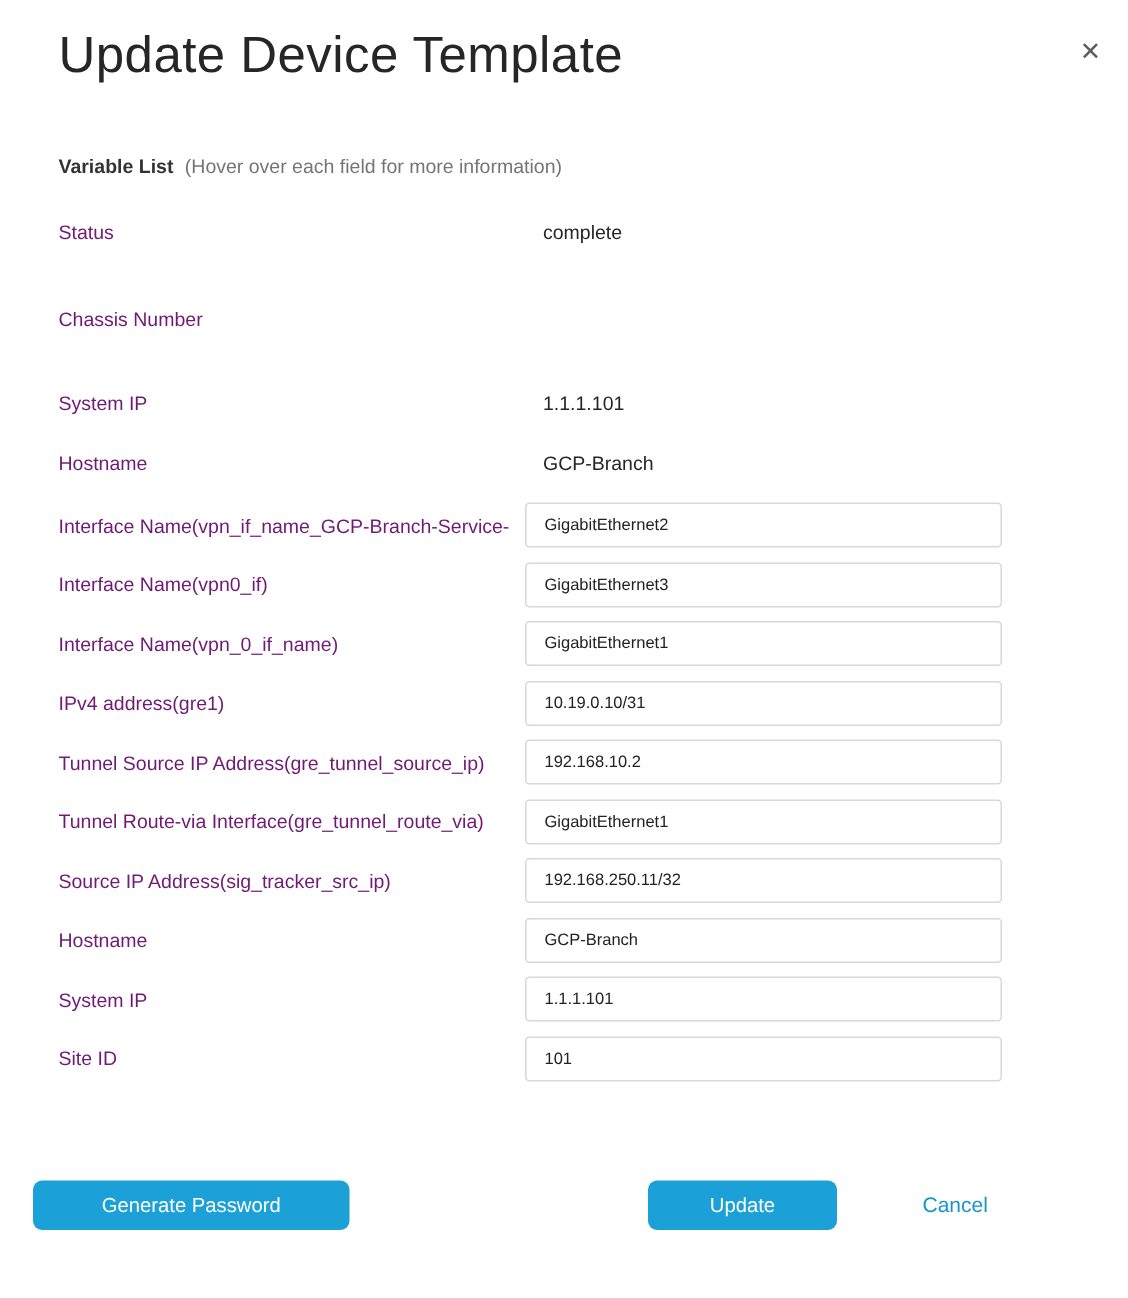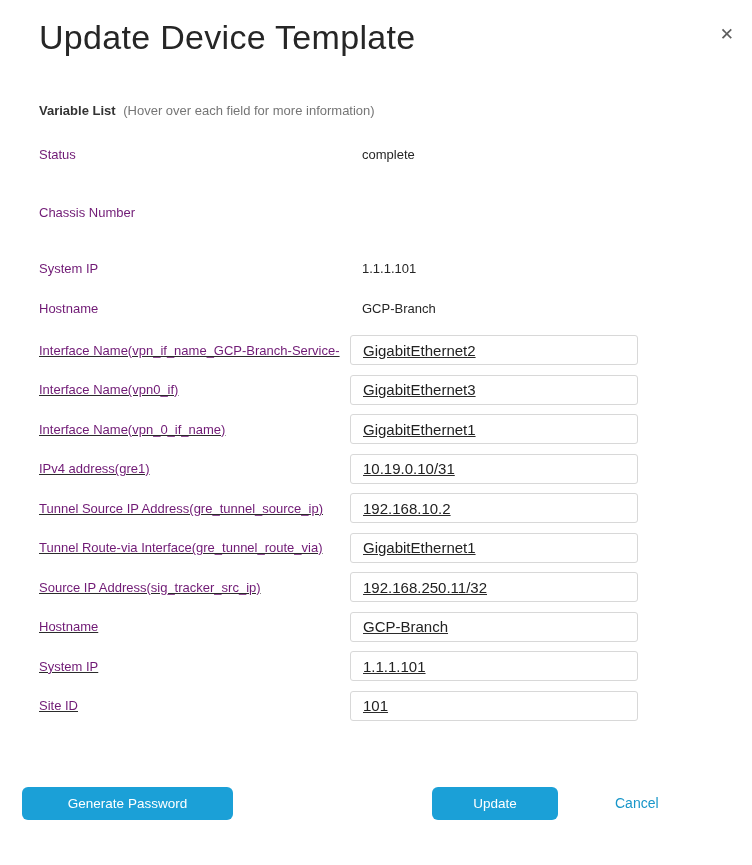--- a/index.html
+++ b/index.html
@@ -54,48 +54,48 @@
   }
   .rows {
     margin-left: 39px;
     margin-right: 84px;
   }
   .row {
     display: flex;
     align-items: center;
   }
   .row-static { height: 20px; }
-  .row-input  { height: 30px; margin-bottom: 9.5px; text-decoration: underline; }
+  .row-input  { height: 30px; margin-bottom: 9.5px; }
   .row:nth-child(1) { margin-top: 25px; margin-bottom: 38px; }
   .row:nth-child(2) { margin-bottom: 36px; }
   .row:nth-child(3) { margin-bottom: 20px; }
   .row:nth-child(4) { margin-bottom: 17px; }
   .field-label {
     width: 311px;
     flex: none;
     font-size: 13px;
     color: #701a75;
     white-space: nowrap;
     overflow: hidden;
   }
   .field-value {
     font-size: 13px;
     color: #262626;
     padding-left: 12px;
     white-space: nowrap;
   }
   .field-input {
-    width: 288px;
+    width: 318px;
     height: 30px;
     flex: none;
     border: 1px solid #d8d8d8;
     border-radius: 3px;
     padding: 0 12px;
     font-family: "Liberation Sans", sans-serif;
-    font-size: 15px;
+    font-size: 11px;
     color: #222222;
     background: #ffffff;
     outline: none;
   }
   .footer {
     display: flex;
     align-items: center;
     margin-top: 66px;
     padding-left: 22px;
     height: 33px;

